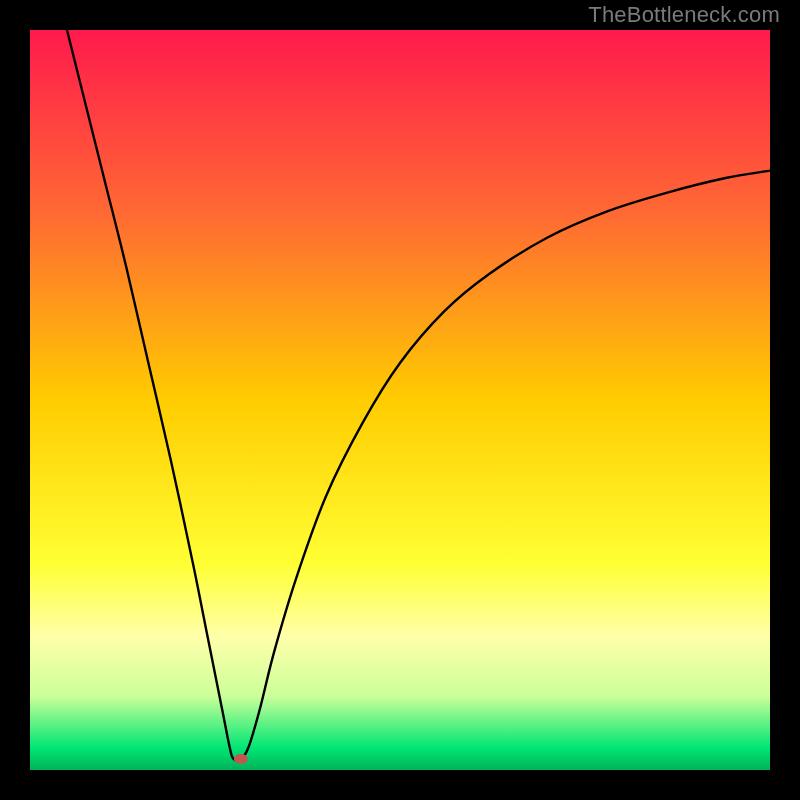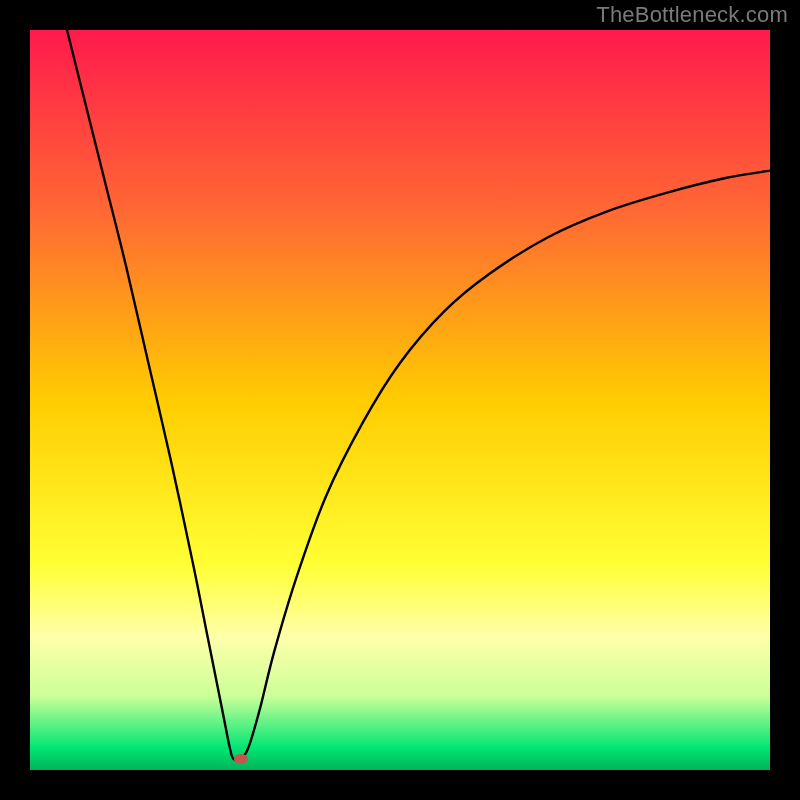--- a/index.html
+++ b/index.html
@@ -21,21 +21,21 @@
     position: absolute;
     left: 30px;
     top: 30px;
     width: 740px;
     height: 740px;
     overflow: hidden;
   }
   .attribution {
     position: absolute;
     top: 2px;
-    right: 12px;
+    right: 20px;
     color: #7a7a7a;
     font-size: 22px;
     letter-spacing: 0.2px;
     font-weight: 400;
     user-select: none;
   }
   svg {
     display: block;
   }
 </style>

